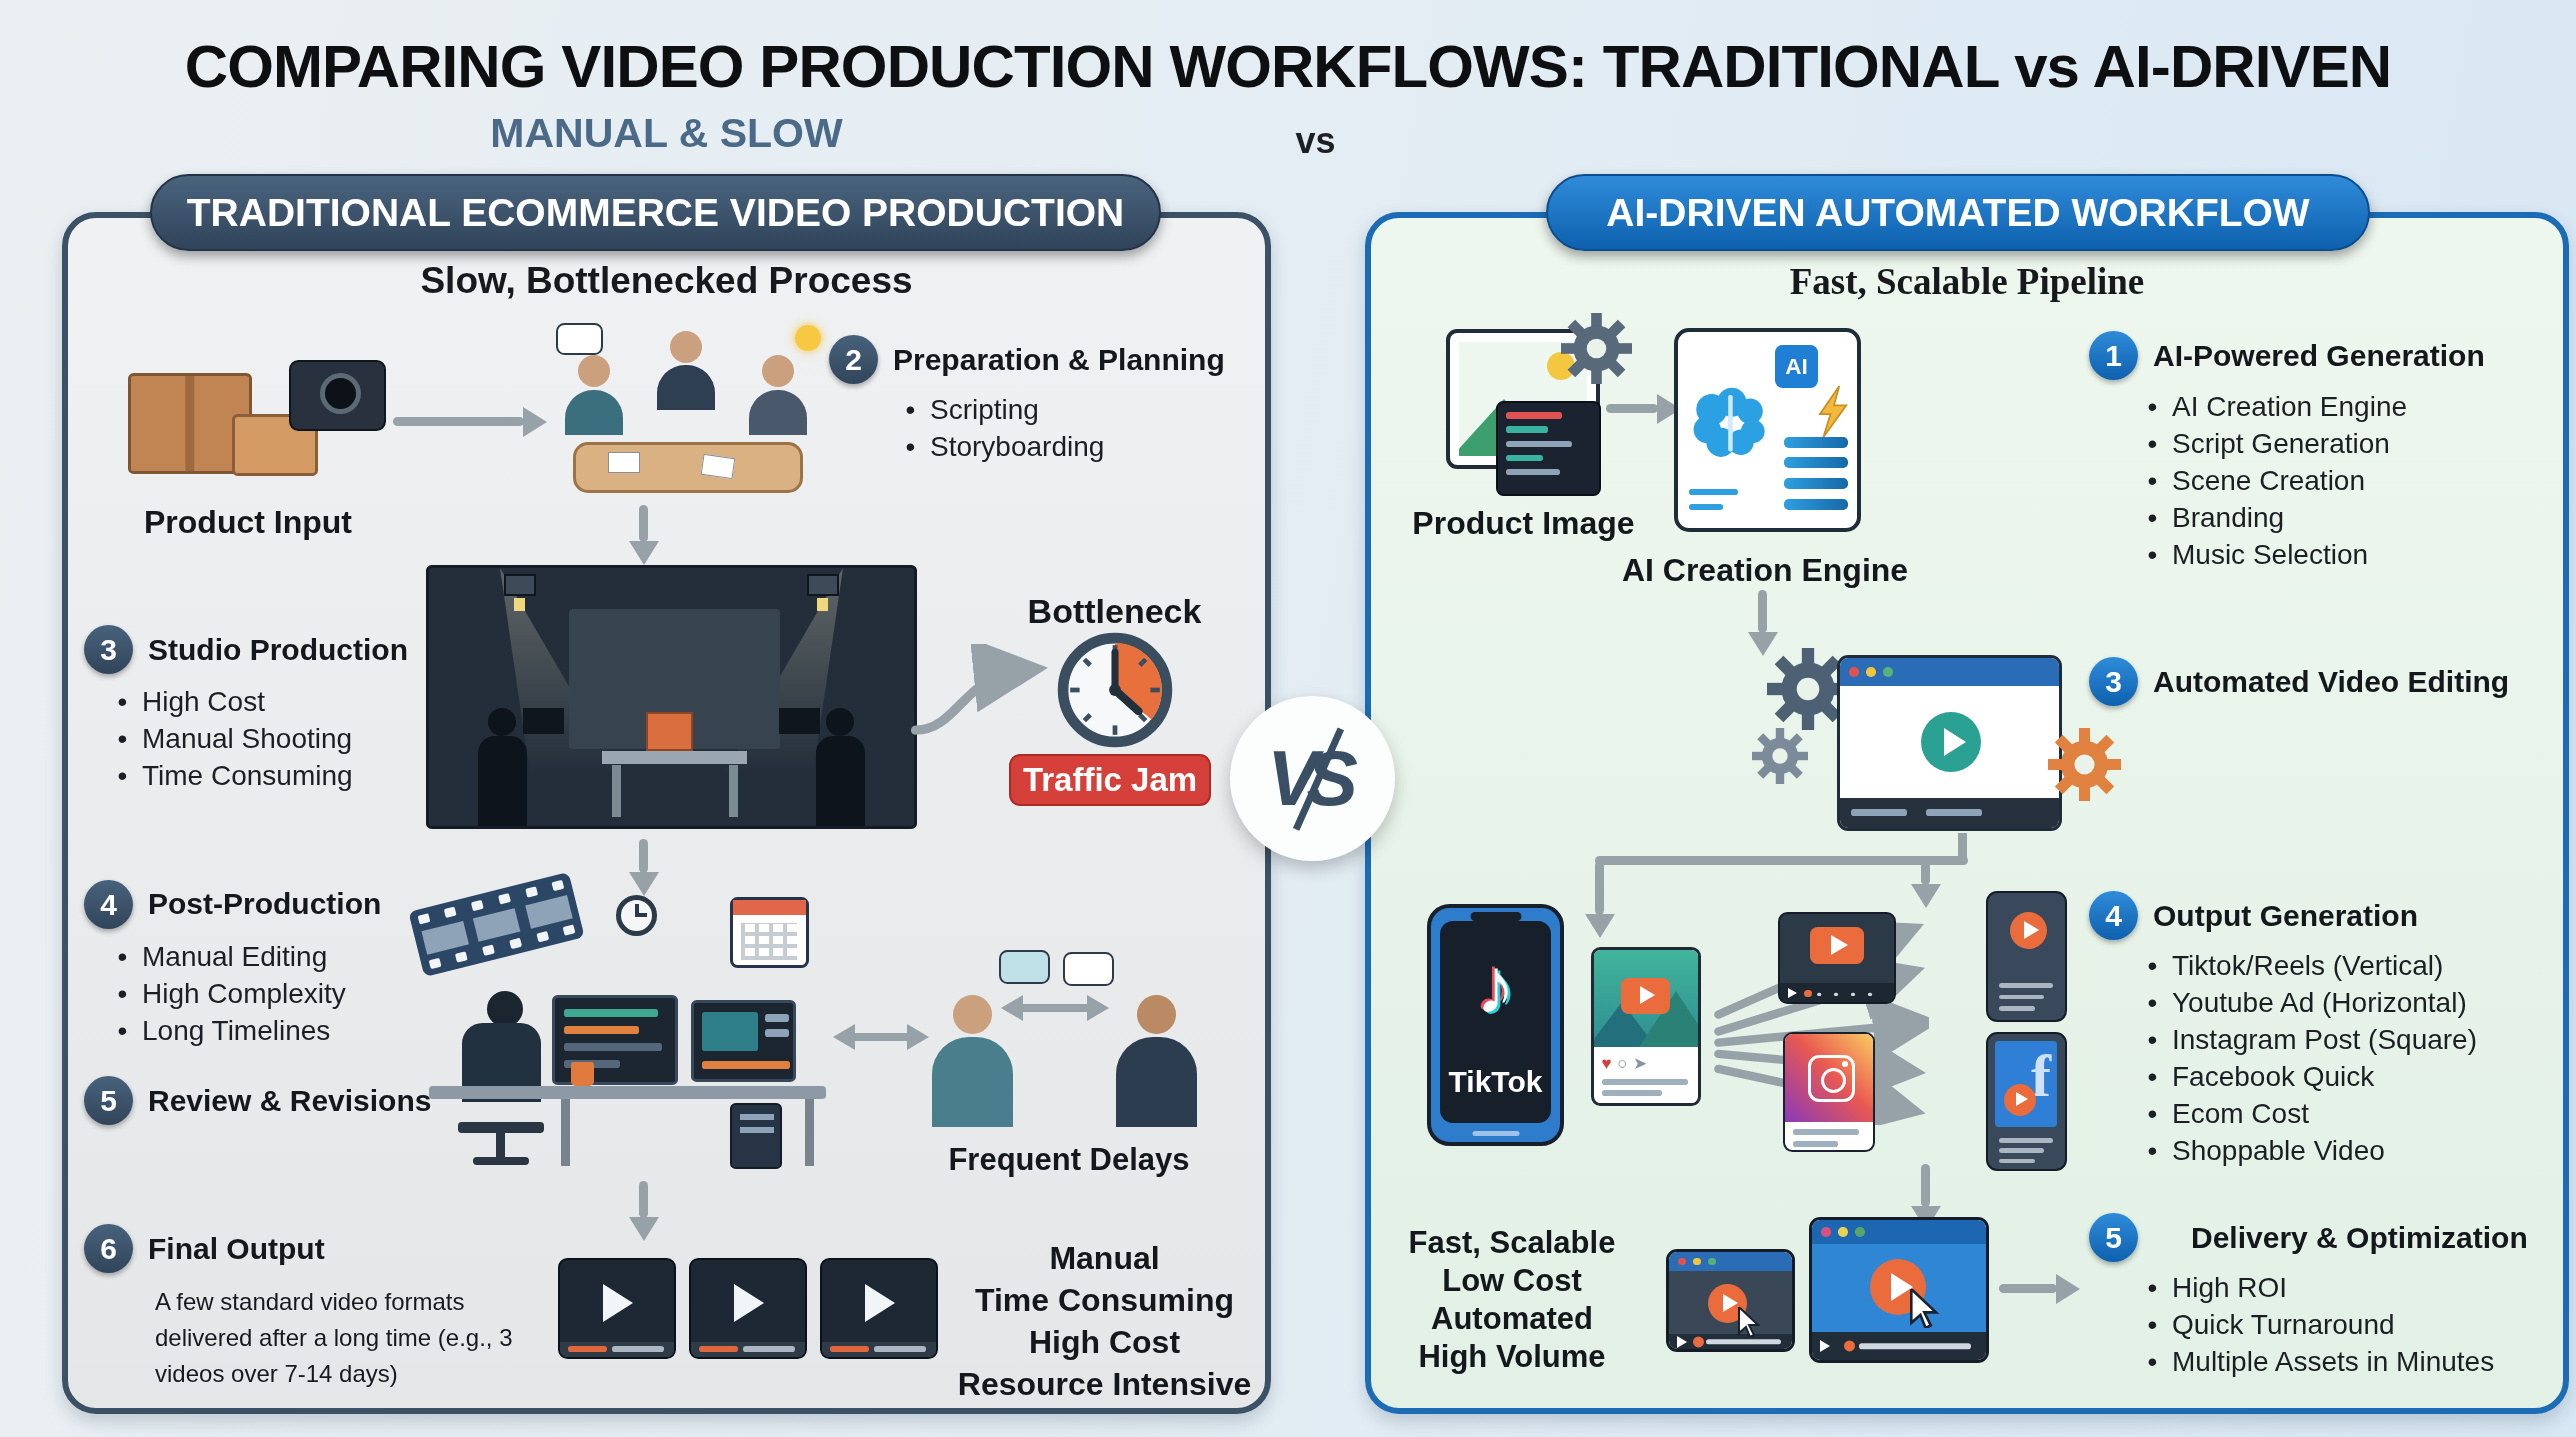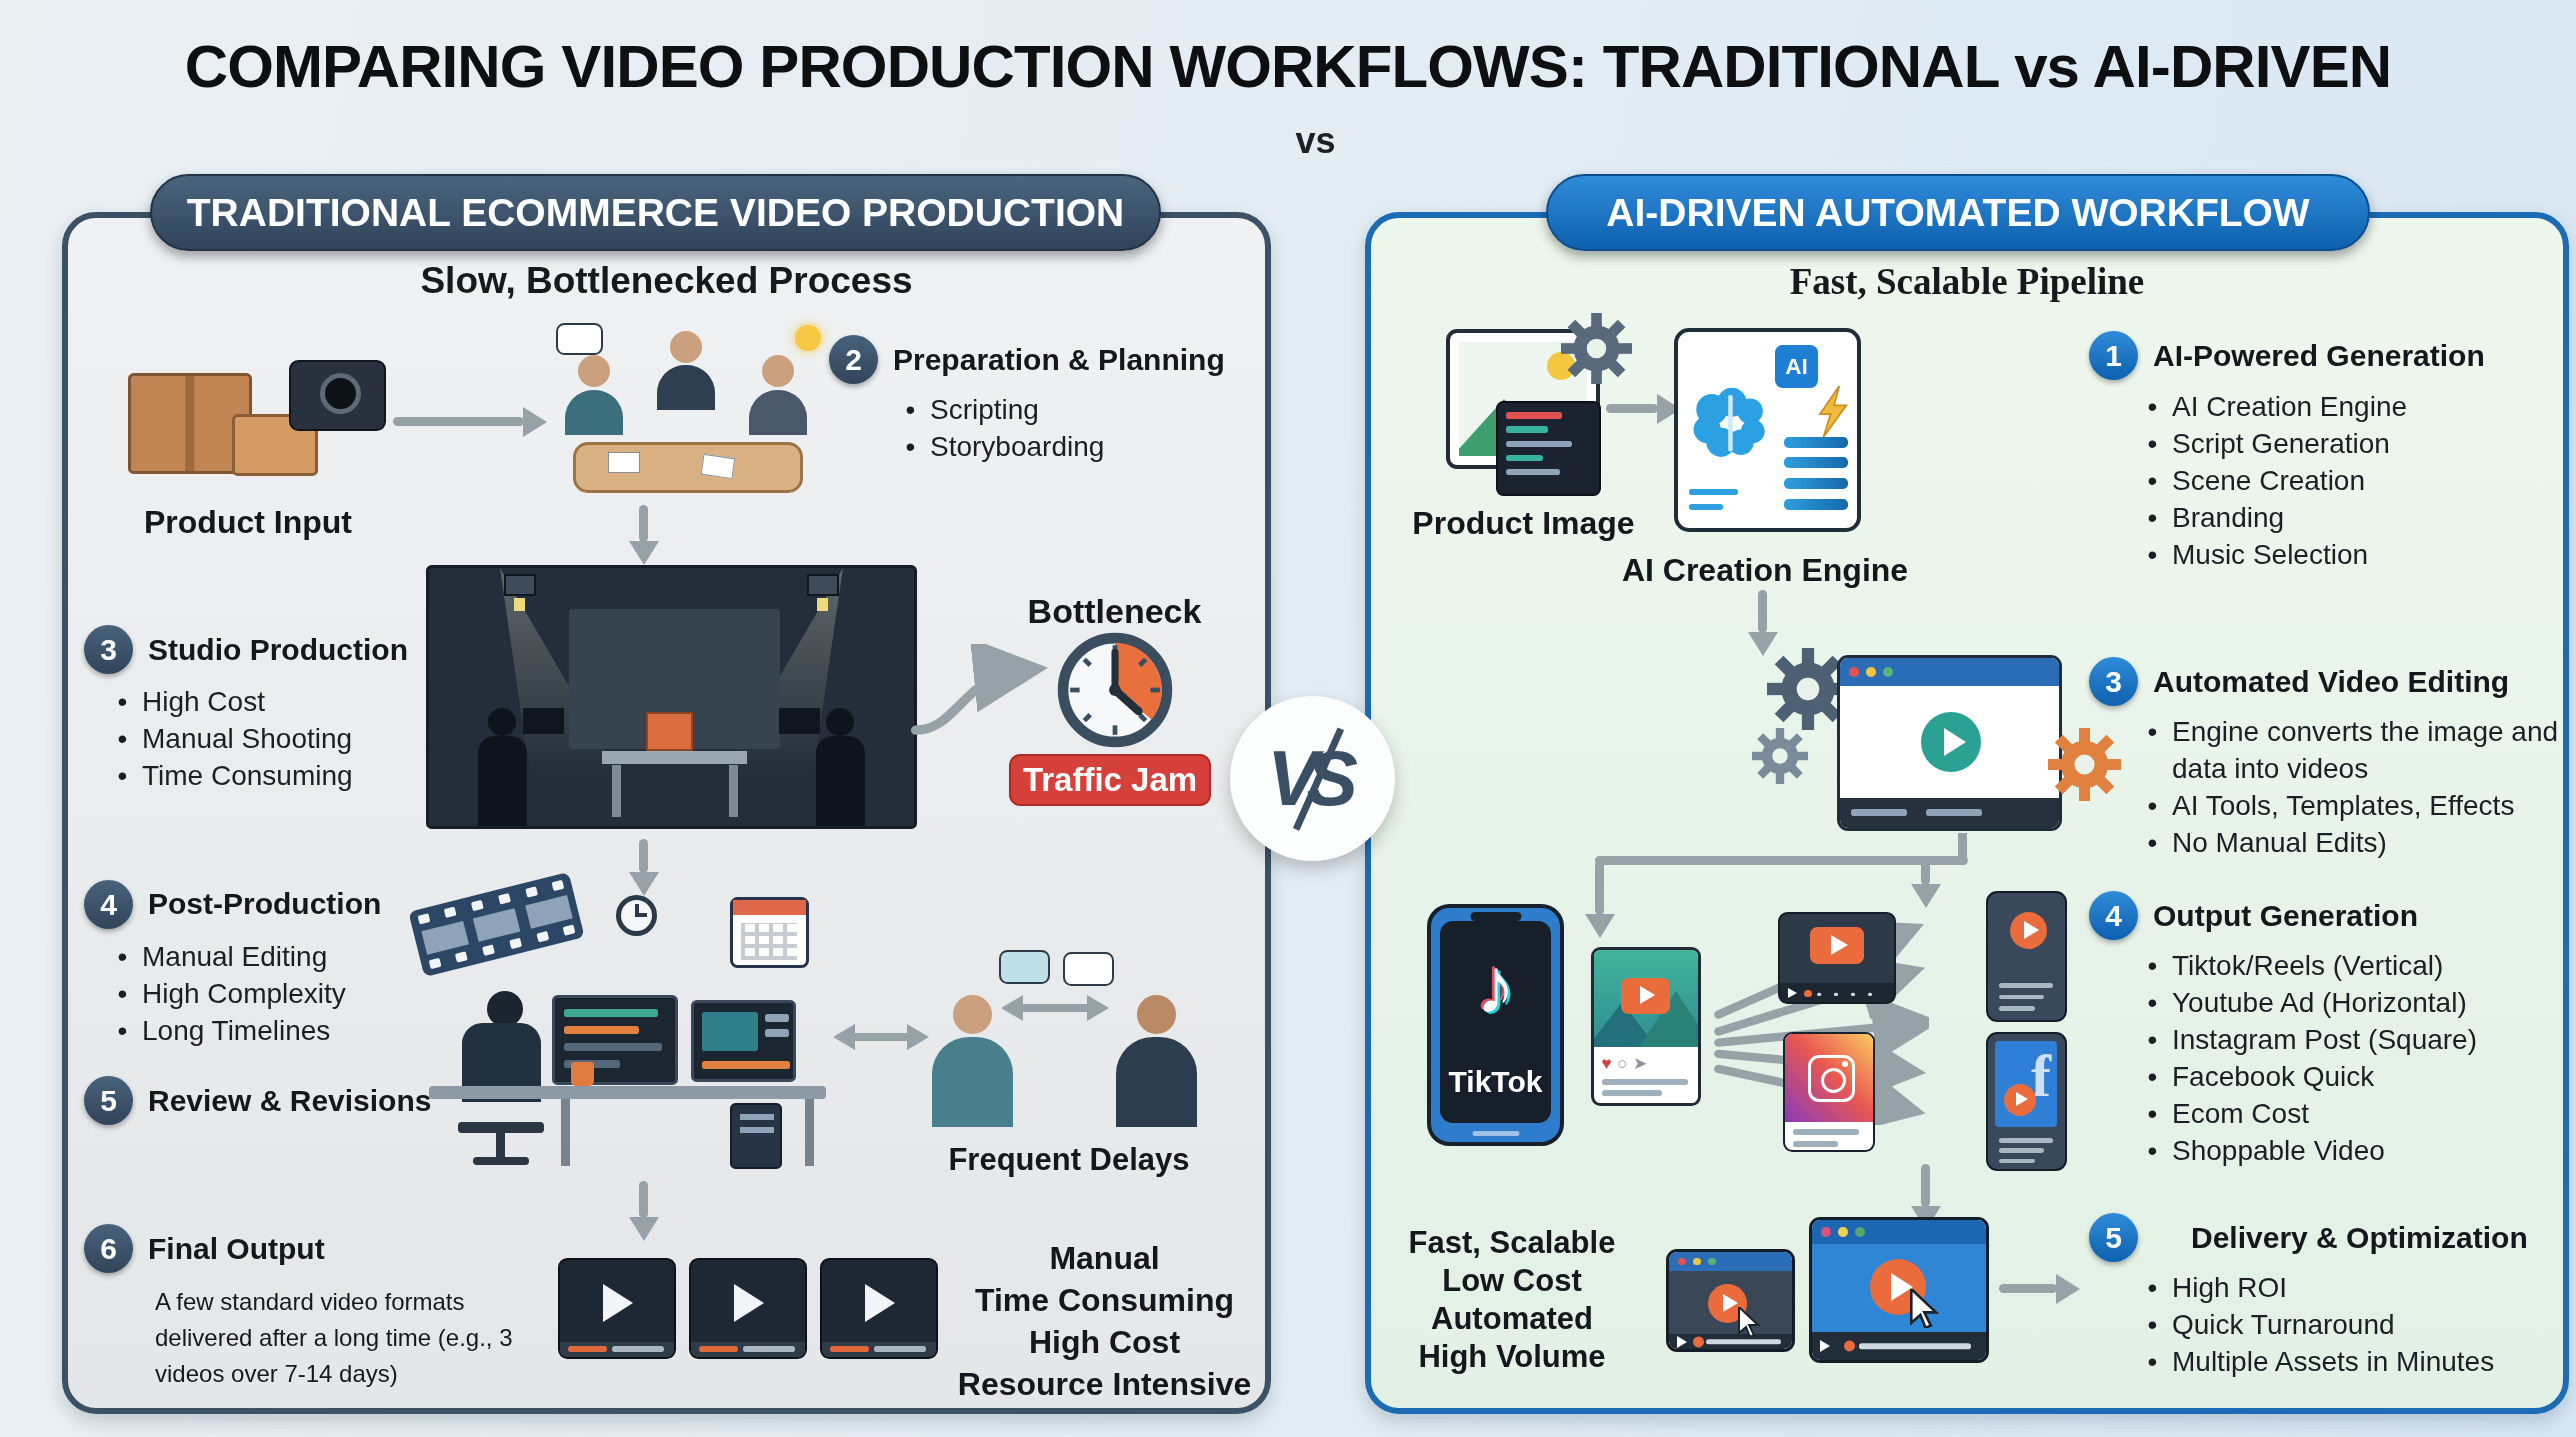--- a/index.html
+++ b/index.html
@@ -264,20 +264,21 @@
         <circle cx="20" cy="20" r="5.5" fill="#e9f3ea"></circle>
       </g>
       <marker id="ah" markerWidth="8" markerHeight="8" refX="5" refY="4" orient="auto">
         <path d="M0,0 L8,4 L0,8 z" fill="#97a1a8"></path>
       </marker>
     </defs>
   </svg>
 
   
   <div class="abs" id="main-title">COMPARING VIDEO PRODUCTION WORKFLOWS: TRADITIONAL vs AI-DRIVEN</div>
+  <div class="abs" id="sub-left">MANUAL &amp; SLOW</div>
   <div class="abs" id="sub-vs">vs</div>
 
   
   <div class="panel" id="left-panel"></div>
   <div class="panel" id="right-panel"></div>
   <div class="pill" id="left-pill">TRADITIONAL ECOMMERCE VIDEO PRODUCTION</div>
   <div class="pill" id="right-pill">AI-DRIVEN AUTOMATED WORKFLOW</div>
   <div class="tagline" id="left-tagline">Slow, Bottlenecked Process</div>
   <div class="tagline" id="right-tagline">Fast, Scalable Pipeline</div>
 
@@ -579,25 +580,20 @@
     <div class="eb-play"></div>
     <div class="eb-bottom"></div>
   </div>
   <svg class="abs" id="gear-orange" viewBox="0 0 40 40">
       <use href="#gear"></use>
     </svg>
 
   
   <div class="num-badge nb-right" style="left:2089px; top:657px;">3</div>
   <div class="step-title" style="left:2153px; top:665px;">Automated Video Editing</div>
-  <ul class="bullets" style="left:2142px; top:713px; width:421px;">
-    <li>Engine converts the image and data into videos</li>
-    <li>AI Tools, Templates, Effects</li>
-    <li>No Manual Edits)</li>
-  </ul>
 
   
   <div class="abs" id="branch-stub" style="width:9.4px; background:#97a1a8;"></div>
   <div class="abs" id="branch-hline"></div>
   <div class="arr-d" id="branch-arrow-1"></div>
   <div class="arr-d" id="branch-arrow-2"></div>
 
   
   <div class="abs" id="tiktok-phone">
     <div class="tp-notch"></div>

